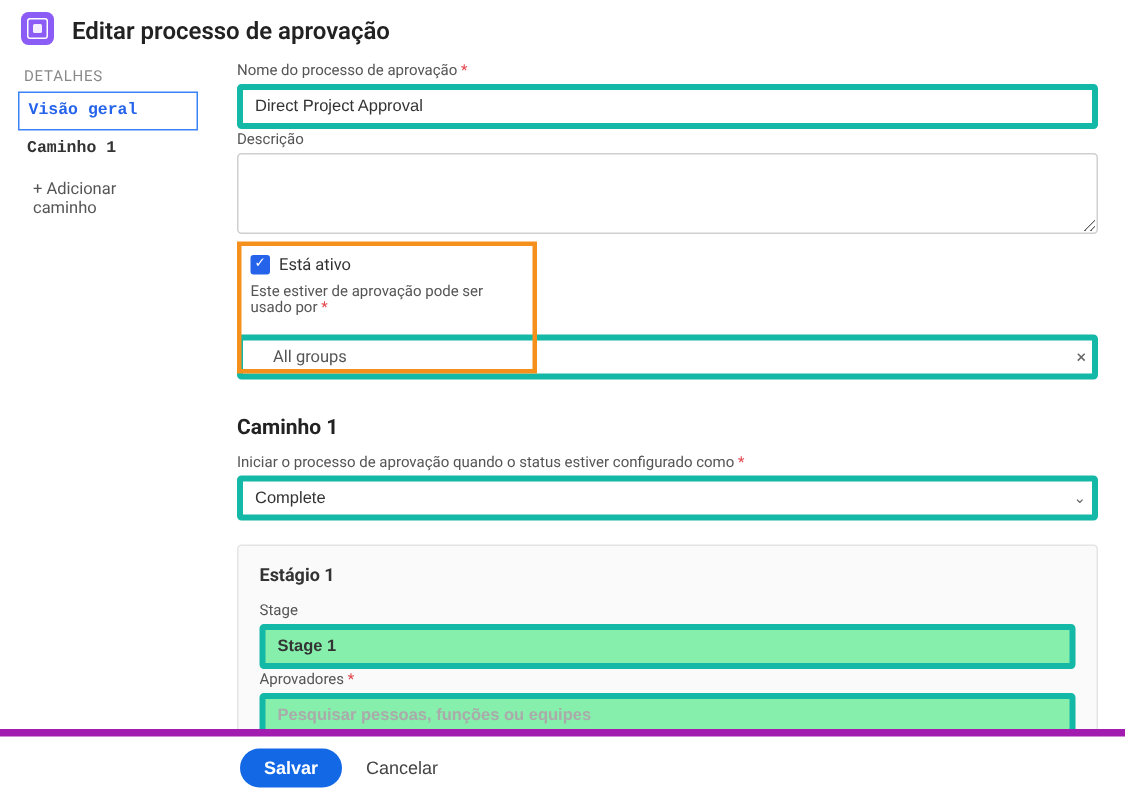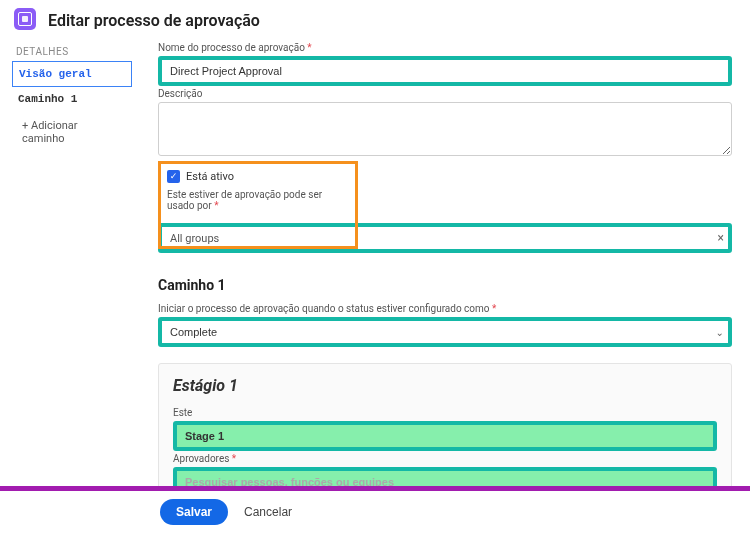--- a/index.html
+++ b/index.html
@@ -124,21 +124,21 @@
     position: relative;
     margin-top: -44px;
     margin-bottom: 24px;
     z-index: 1;
   }
   .groups-input-wrap {
     position: relative;
   }
   .groups-value {
     position: absolute;
-    left: 12px; top: 50%;
+    left: 24px; top: 50%;
     transform: translateY(-50%);
     font-size: 11px;
     color: #555;
     pointer-events: none;
   }
   .clear-x {
     position: absolute;
     right: 8px; top: 50%;
     transform: translateY(-50%);
     color: #666;
@@ -180,24 +180,23 @@
     pointer-events: none;
   }
   .stage-card {
     border: 1px solid #e4e4e4;
     background: #fafafa;
     border-radius: 3px;
     padding: 12px 14px;
     margin-top: 16px;
   }
   .stage-title {
-    font-size: 16px;
+    font-size: 12px;
     font-weight: 700;
     margin-bottom: 12px;
-    font-style: italic;
   }
   .stage-card .text-input { background: #86efac; font-weight: bold; }
   .search-input::placeholder { color: #aaa; }
   .approver-row {
     display: flex;
     align-items: center;
     gap: 8px;
     padding: 8px 2px;
     font-size: 11px;
   }
@@ -312,21 +311,21 @@
       <div class="select-wrap">
         <input class="text-input select-input" readonly="" value="Complete" style="">
         <span class="chevron">⌄</span>
       </div>
     </div>
 
     <div class="stage-card">
       <div class="stage-title">Estágio 1</div>
 
       <div class="field-block">
-        <div class="field-label">Este</div>
+        <div class="field-label">Stage</div>
         <input class="text-input" value="Stage 1" style="">
       </div>
 
       <div class="field-block">
         <div class="field-label">
           <span>Aprovadores</span>
           <span class="req">*</span>
         </div>
         <input class="text-input search-input" placeholder="Pesquisar pessoas, funções ou equipes" style="">
       </div>

